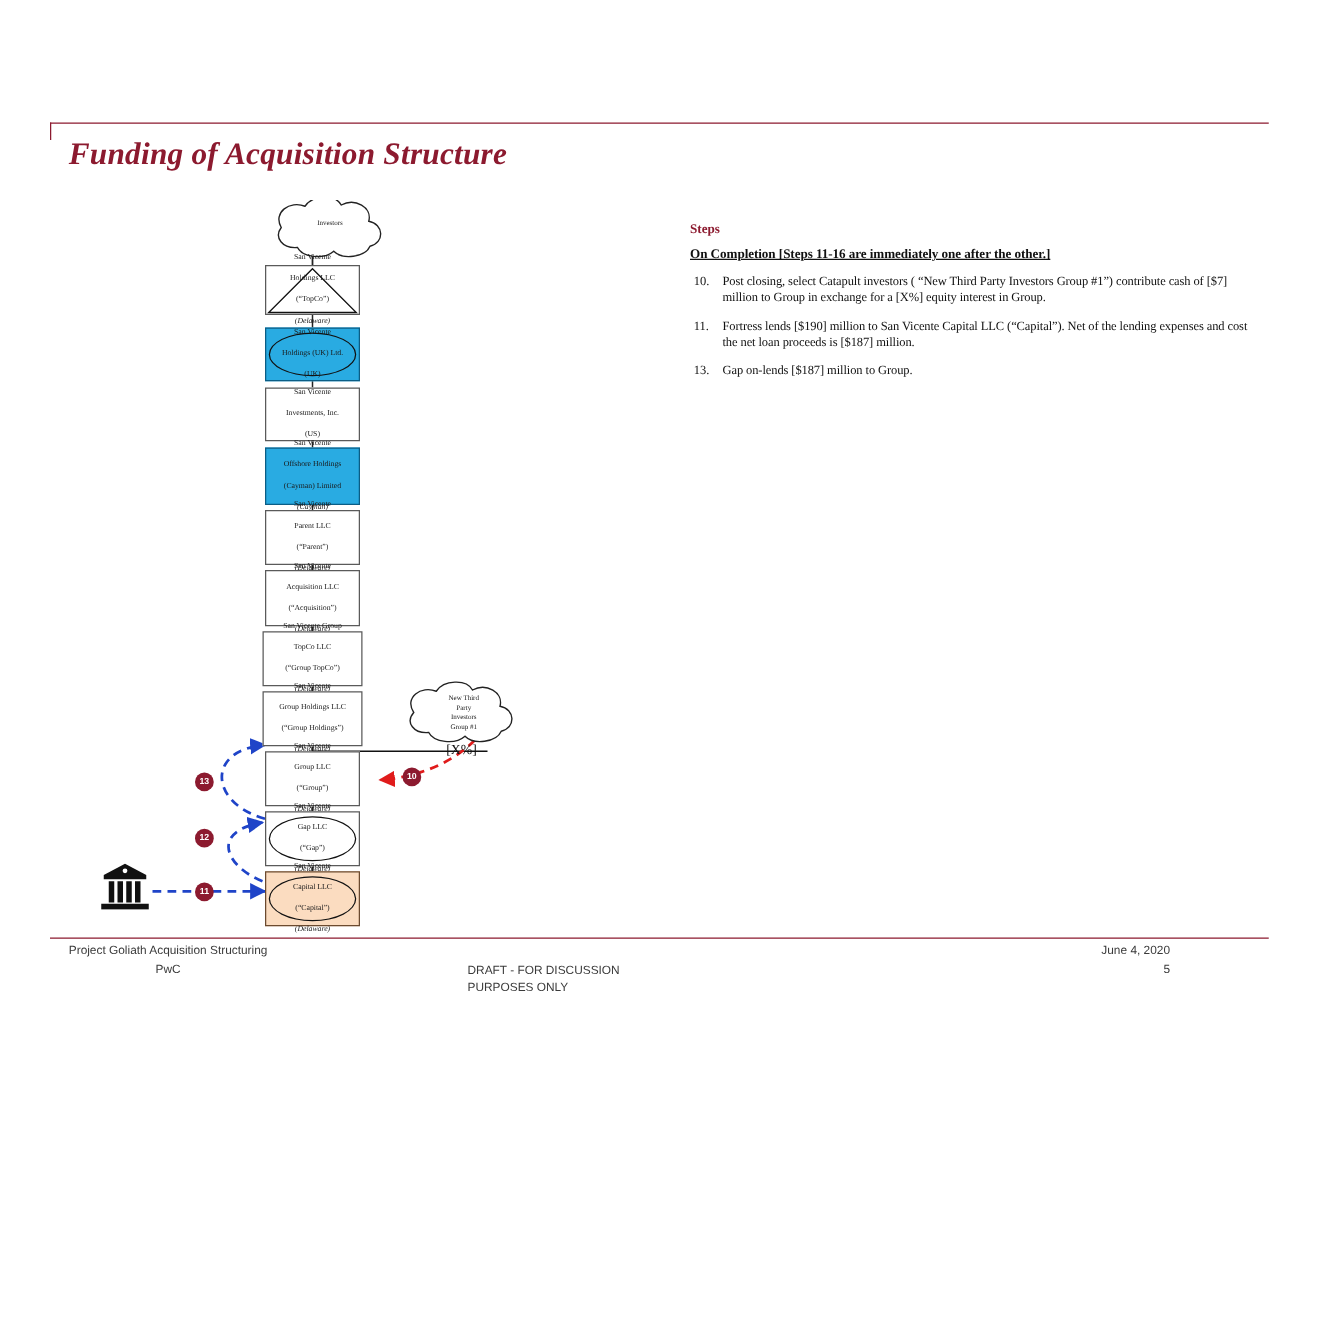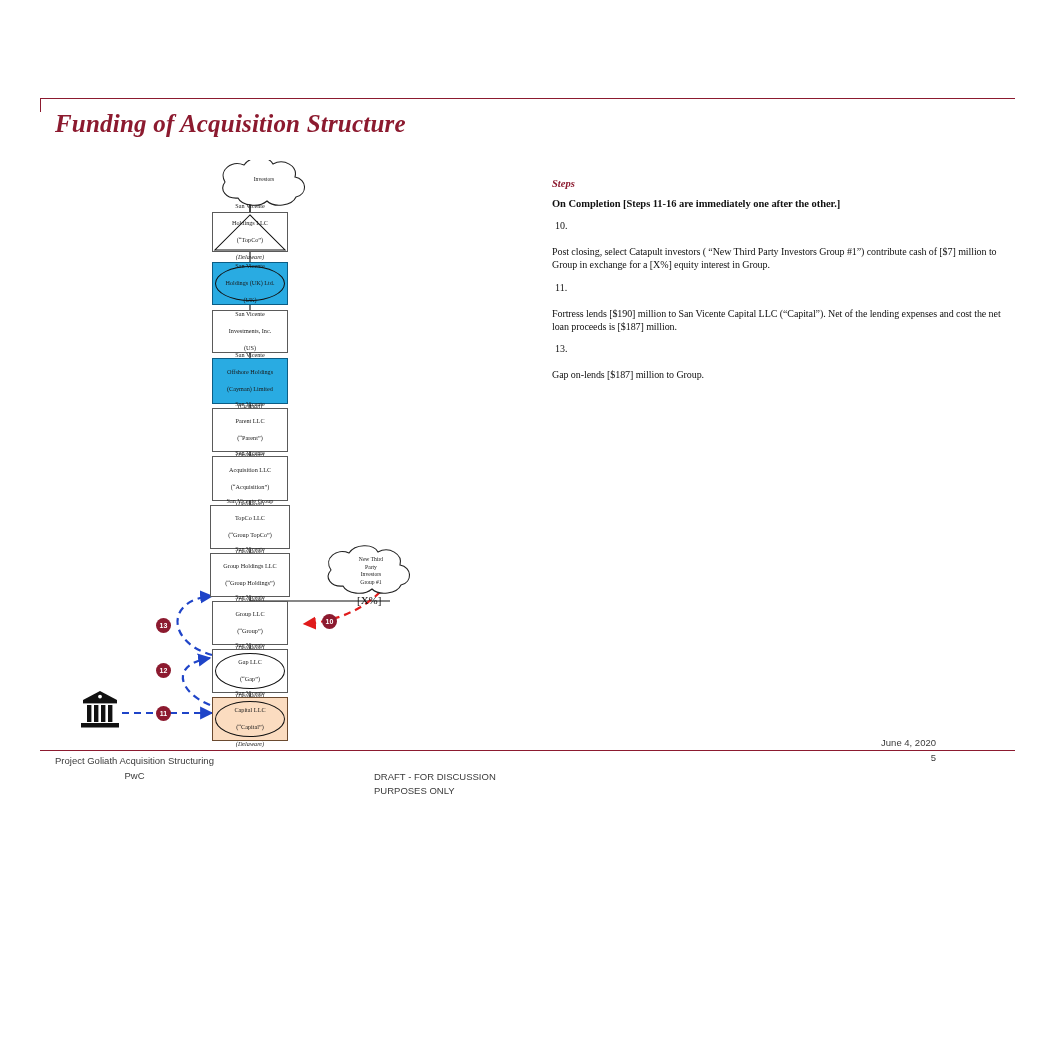--- a/index.html
+++ b/index.html
@@ -138,38 +138,37 @@
     position: absolute;
     left: 552px; top: 178px;
     width: 460px;
   }
   #steps-heading {
     font-family: "Liberation Serif", "DejaVu Serif", serif;
     font-weight: bold;
     font-size: 10.5px;
     color: #8C1A2F;
     margin-bottom: 9px;
-    font-style: italic;
   }
   #steps-subheading {
     font-family: "Liberation Serif", "DejaVu Serif", serif;
     font-weight: bold;
     font-size: 10.5px;
     color: #111;
     margin-bottom: 10px;
     letter-spacing: -0.05px;
+    text-decoration: underline;
   }
   .step {
     display: flex;
     margin-bottom: 9px;
     font-family: "Liberation Serif", "DejaVu Serif", serif;
     font-size: 10px;
     line-height: 1.33;
     color: #111;
-    flex-direction: column;
   }
   .step .num {
     width: 26px;
     flex: 0 0 26px;
     padding-left: 3px;
     box-sizing: border-box;
   }
   .step .body { flex: 1 1 auto; letter-spacing: -0.08px; }
 
   
@@ -181,21 +180,21 @@
   }
   .footer-txt {
     position: absolute;
     font-family: "Liberation Sans", "DejaVu Sans", sans-serif;
     font-size: 9.5px;
     color: #3a3a3a;
     white-space: pre-line;
   }
   #footer-left   { left: 55px;  top: 754px; line-height: 1.55; text-align: center; }
   #footer-center { left: 374px; top: 770px; line-height: 1.5; }
-  #footer-right  { right: 40px; top: 736px; text-align: right; line-height: 1.55; }
+  #footer-right  { right: 40px; top: 754px; text-align: right; line-height: 1.55; }
 </style>
 </head>
 <body>
 
 <div id="slide">
 
   <div id="header-rule"></div>
   <div id="header-tick"></div>
   <div id="page-title">Funding of Acquisition Structure</div>
 

